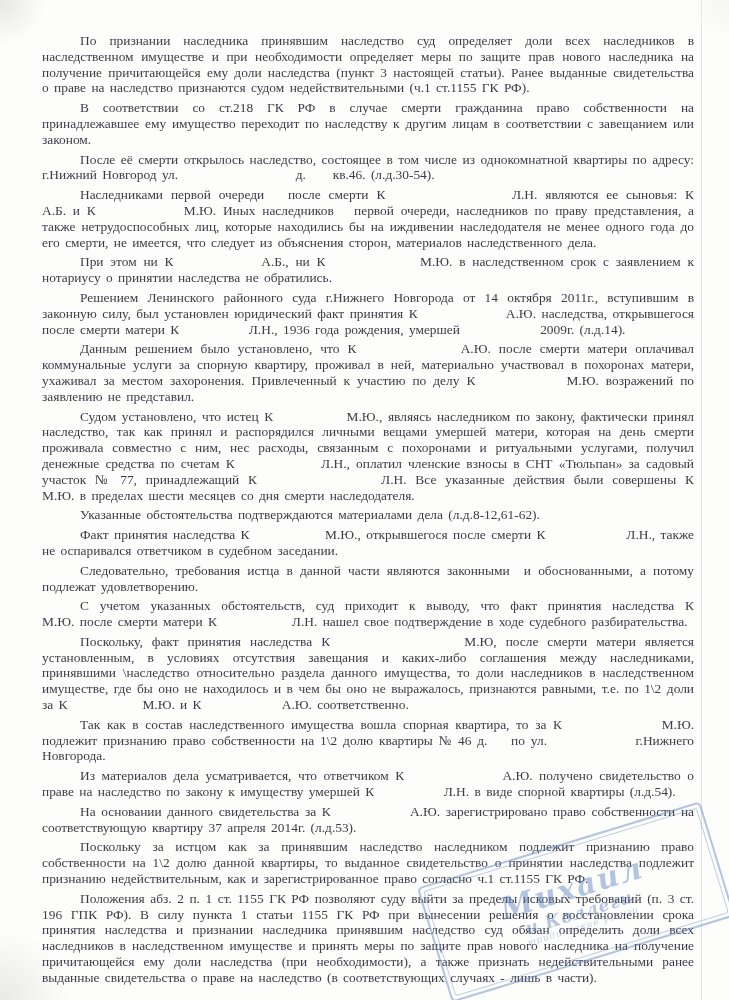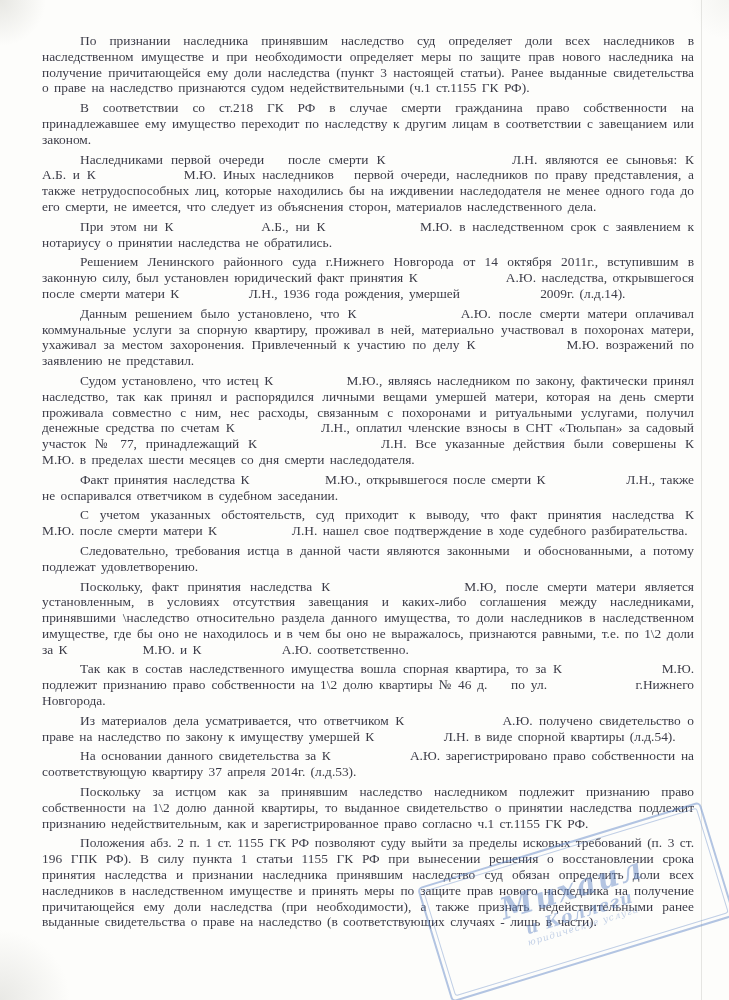--- a/index.html
+++ b/index.html
@@ -97,28 +97,30 @@
 </style>
 </head>
 <body>
 
 <div class="page">
   <div class="scan-edge-line"></div>
 
   <div class="text-block">
     <p>По признании наследника принявшим наследство суд определяет доли всех наследников в наследственном имуществе и при необходимости определяет меры по защите прав нового наследника на получение причитающейся ему доли наследства (пункт 3 настоящей статьи). Ранее выданные свидетельства о праве на наследство признаются судом недействительными (ч.1 ст.1155 ГК РФ).</p>
     <p>В соответствии со ст.218 ГК РФ в случае смерти гражданина право собственности на принадлежавшее ему имущество переходит по наследству к другим лицам в соответствии с завещанием или законом.</p>
+    <p>После её смерти открылось наследство, состоящее в том числе из однокомнатной квартиры по адресу: г.Нижний Новгород ул.                      д.     кв.46. (л.д.30-54).</p>
     <p>Наследниками первой очереди   после смерти К                Л.Н. являются ее сыновья: К             А.Б. и К             М.Ю. Иных наследников   первой очереди, наследников по праву представления, а также нетрудоспособных лиц, которые находились бы на иждивении наследодателя не менее одного года до его смерти, не имеется, что следует из объяснения сторон, материалов наследственного дела.</p>
     <p>При этом ни К             А.Б., ни К              М.Ю. в наследственном срок с заявлением к нотариусу о принятии наследства не обратились.</p>
     <p>Решением Ленинского районного суда г.Нижнего Новгорода от 14 октября 2011г., вступившим в законную силу, был установлен юридический факт принятия К                А.Ю. наследства, открывшегося после смерти матери К             Л.Н., 1936 года рождения, умершей               2009г. (л.д.14).</p>
     <p>Данным решением было установлено, что К             А.Ю. после смерти матери оплачивал коммунальные услуги за спорную квартиру, проживал в ней, материально участвовал в похоронах матери, ухаживал за местом захоронения. Привлеченный к участию по делу К             М.Ю. возражений по заявлению не представил.</p>
     <p>Судом установлено, что истец К             М.Ю., являясь наследником по закону, фактически принял наследство, так как принял и распорядился личными вещами умершей матери, которая на день смерти проживала совместно с ним, нес расходы, связанным с похоронами и ритуальными услугами, получил денежные средства по счетам К              Л.Н., оплатил членские взносы в СНТ «Тюльпан» за садовый участок № 77, принадлежащий К              Л.Н. Все указанные действия были совершены К                      М.Ю. в пределах шести месяцев со дня смерти наследодателя.</p>
+    <p>Указанные обстоятельства подтверждаются материалами дела (л.д.8-12,61-62).</p>
     <p>Факт принятия наследства К              М.Ю., открывшегося после смерти К               Л.Н., также не оспаривался ответчиком в судебном заседании.</p>
+    <p>Следовательно, требования истца в данной части являются законными  и обоснованными, а потому подлежат удовлетворению.</p>
     <p>С учетом указанных обстоятельств, суд приходит к выводу, что факт принятия наследства К              М.Ю. после смерти матери К              Л.Н. нашел свое подтверждение в ходе судебного разбирательства.</p>
-    <p>Следовательно, требования истца в данной части являются законными  и обоснованными, а потому подлежат удовлетворению.</p>
     <p>Поскольку, факт принятия наследства К               М.Ю, после смерти матери является установленным, в условиях отсутствия завещания и каких-либо соглашения между наследниками, принявшими \наследство относительно раздела данного имущества, то доли наследников в наследственном имуществе, где бы оно не находилось и в чем бы оно не выражалось, признаются равными, т.е. по 1\2 доли за К              М.Ю. и К               А.Ю. соответственно.</p>
     <p>Так как в состав наследственного имущества вошла спорная квартира, то за К               М.Ю. подлежит признанию право собственности на 1\2 долю квартиры № 46 д.    по ул.               г.Нижнего Новгорода.</p>
     <p>Из материалов дела усматривается, что ответчиком К               А.Ю. получено свидетельство о праве на наследство по закону к имуществу умершей К             Л.Н. в виде спорной квартиры (л.д.54).</p>
     <p>На основании данного свидетельства за К              А.Ю. зарегистрировано право собственности на соответствующую квартиру 37 апреля 2014г. (л.д.53).</p>
     <p>Поскольку за истцом как за принявшим наследство наследником подлежит признанию право собственности на 1\2 долю данной квартиры, то выданное свидетельство о принятии наследства подлежит признанию недействительным, как и зарегистрированное право согласно ч.1 ст.1155 ГК РФ.</p>
     <p>Положения абз. 2 п. 1 ст. 1155 ГК РФ позволяют суду выйти за пределы исковых требований (п. 3 ст. 196 ГПК РФ). В силу пункта 1 статьи 1155 ГК РФ при вынесении решения о восстановлении срока принятия наследства и признании наследника принявшим наследство суд обязан определить доли всех наследников в наследственном имуществе и принять меры по защите прав нового наследника на получение причитающейся ему доли наследства (при необходимости), а также признать недействительными ранее выданные свидетельства о праве на наследство (в соответствующих случаях - лишь в части).</p>
   </div>
 
   <div class="stamp">
     <div class="stamp-inner"></div>

